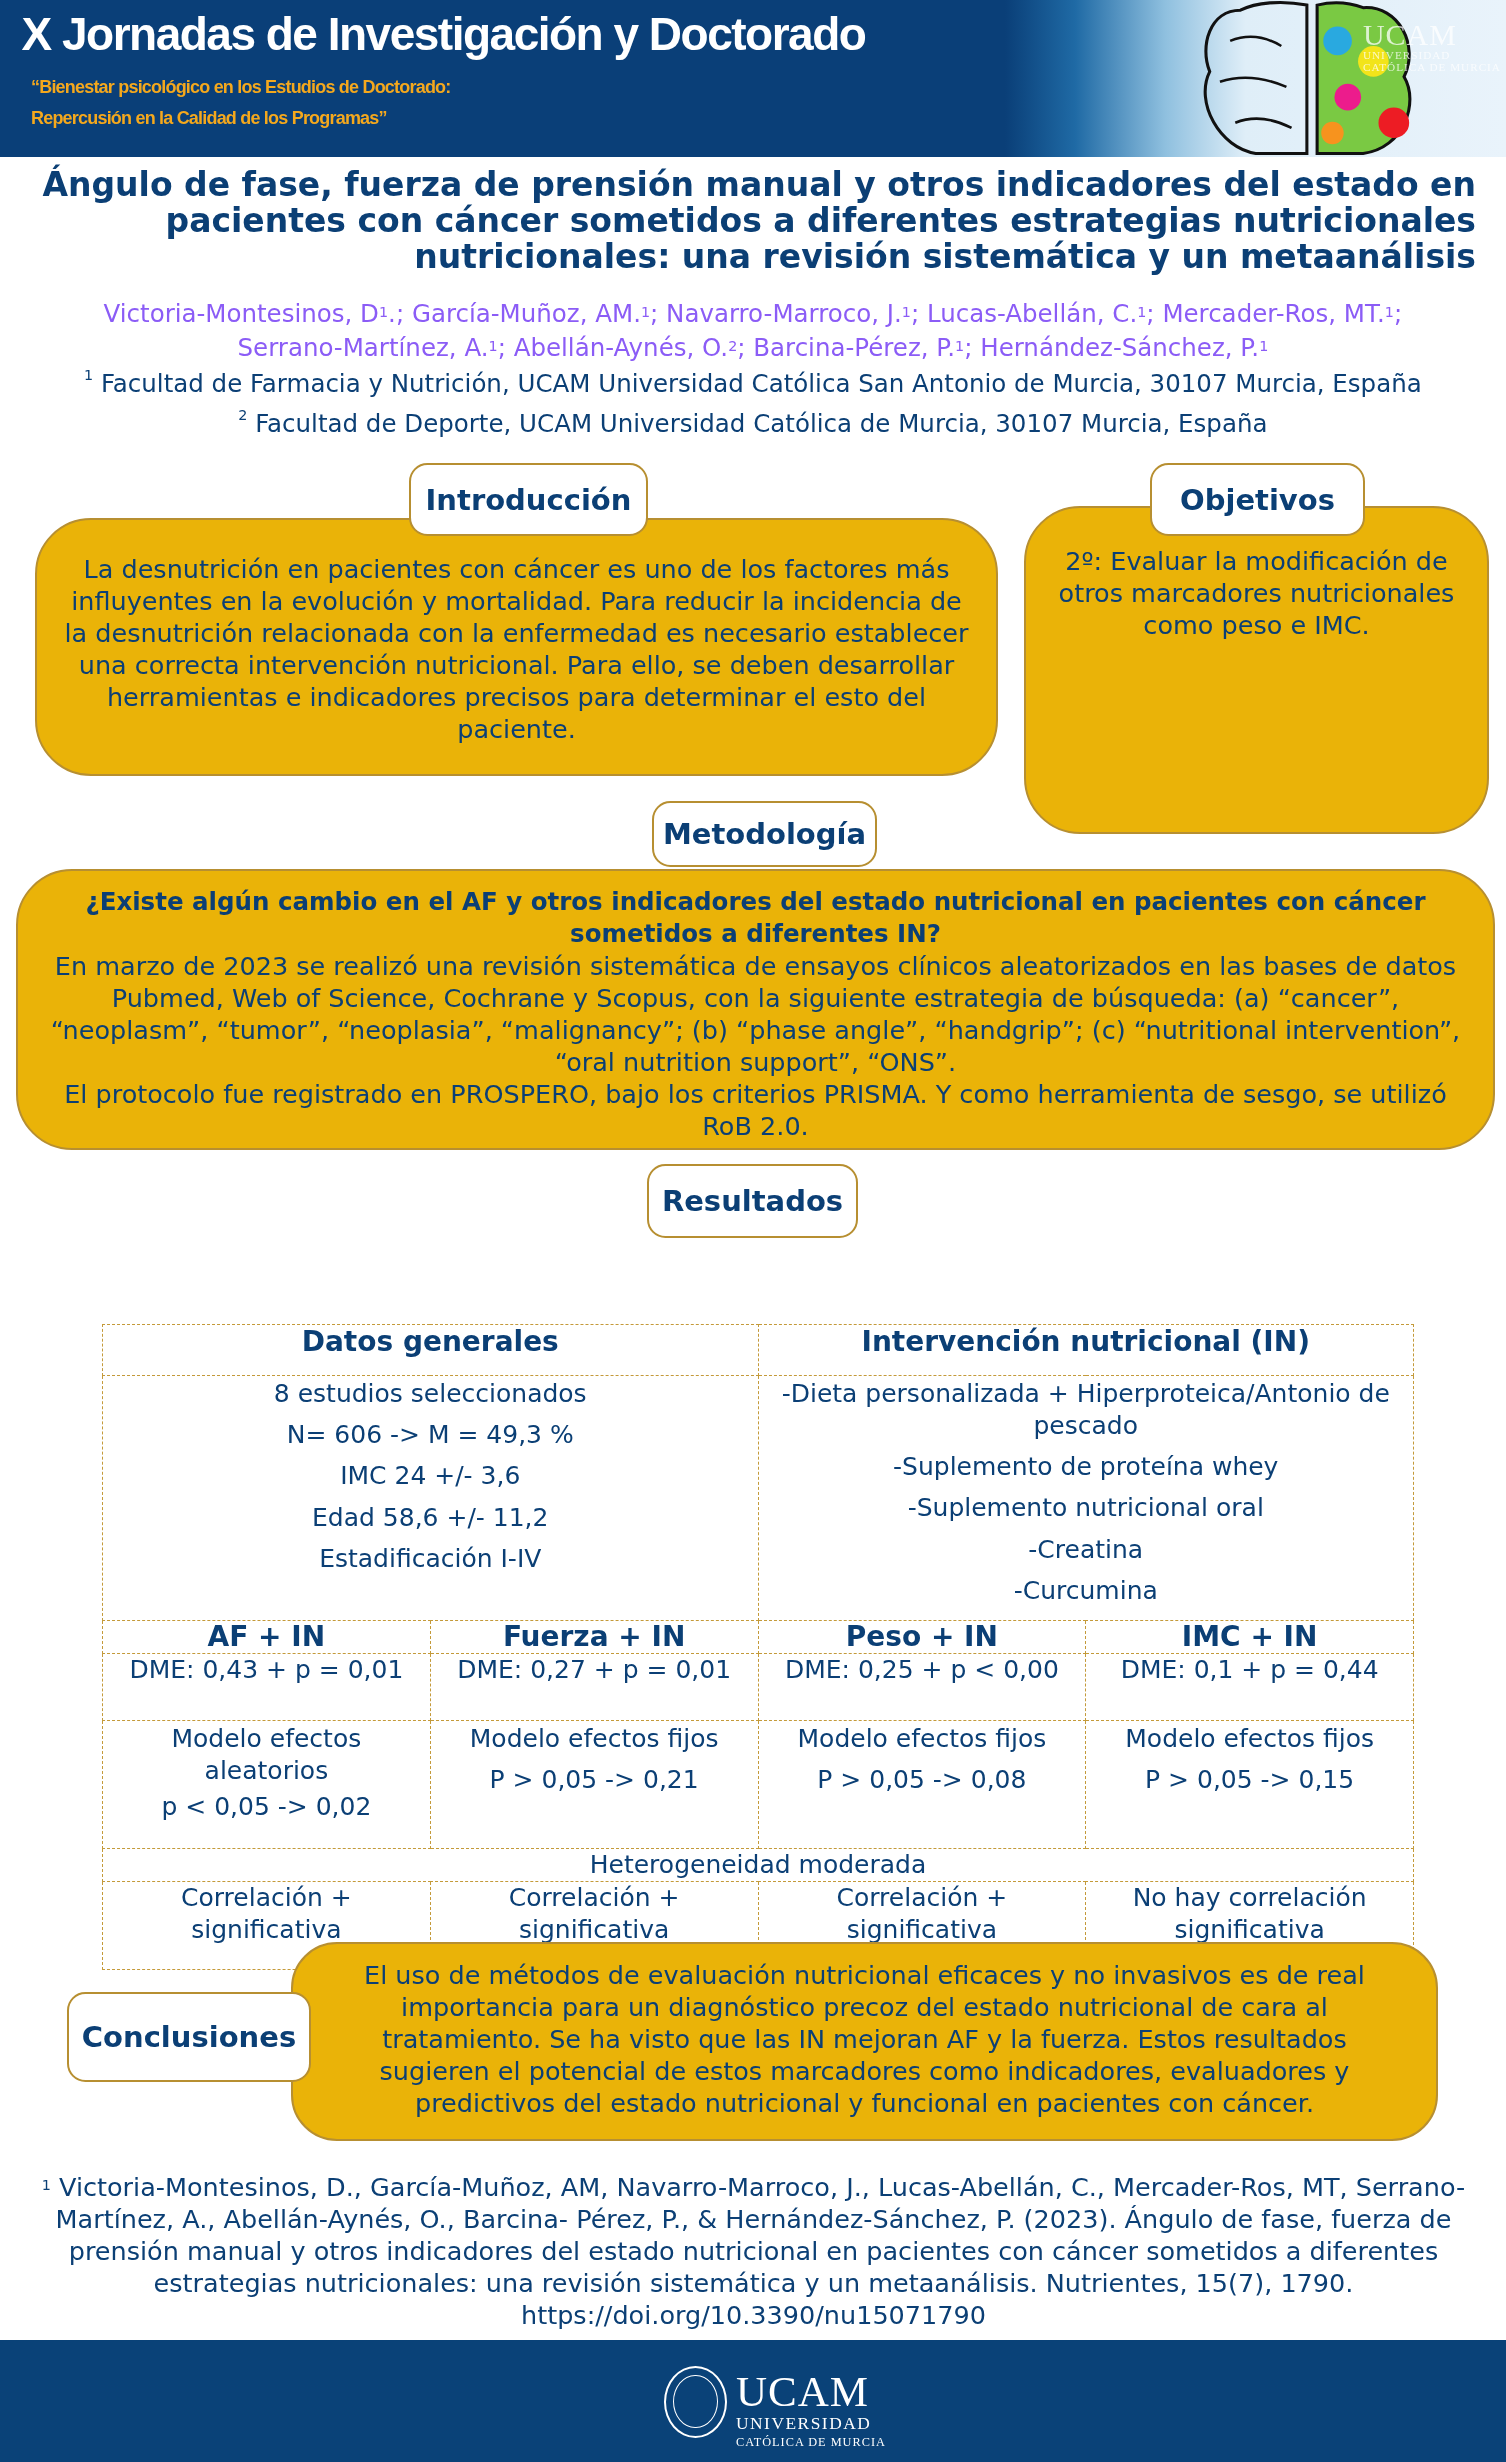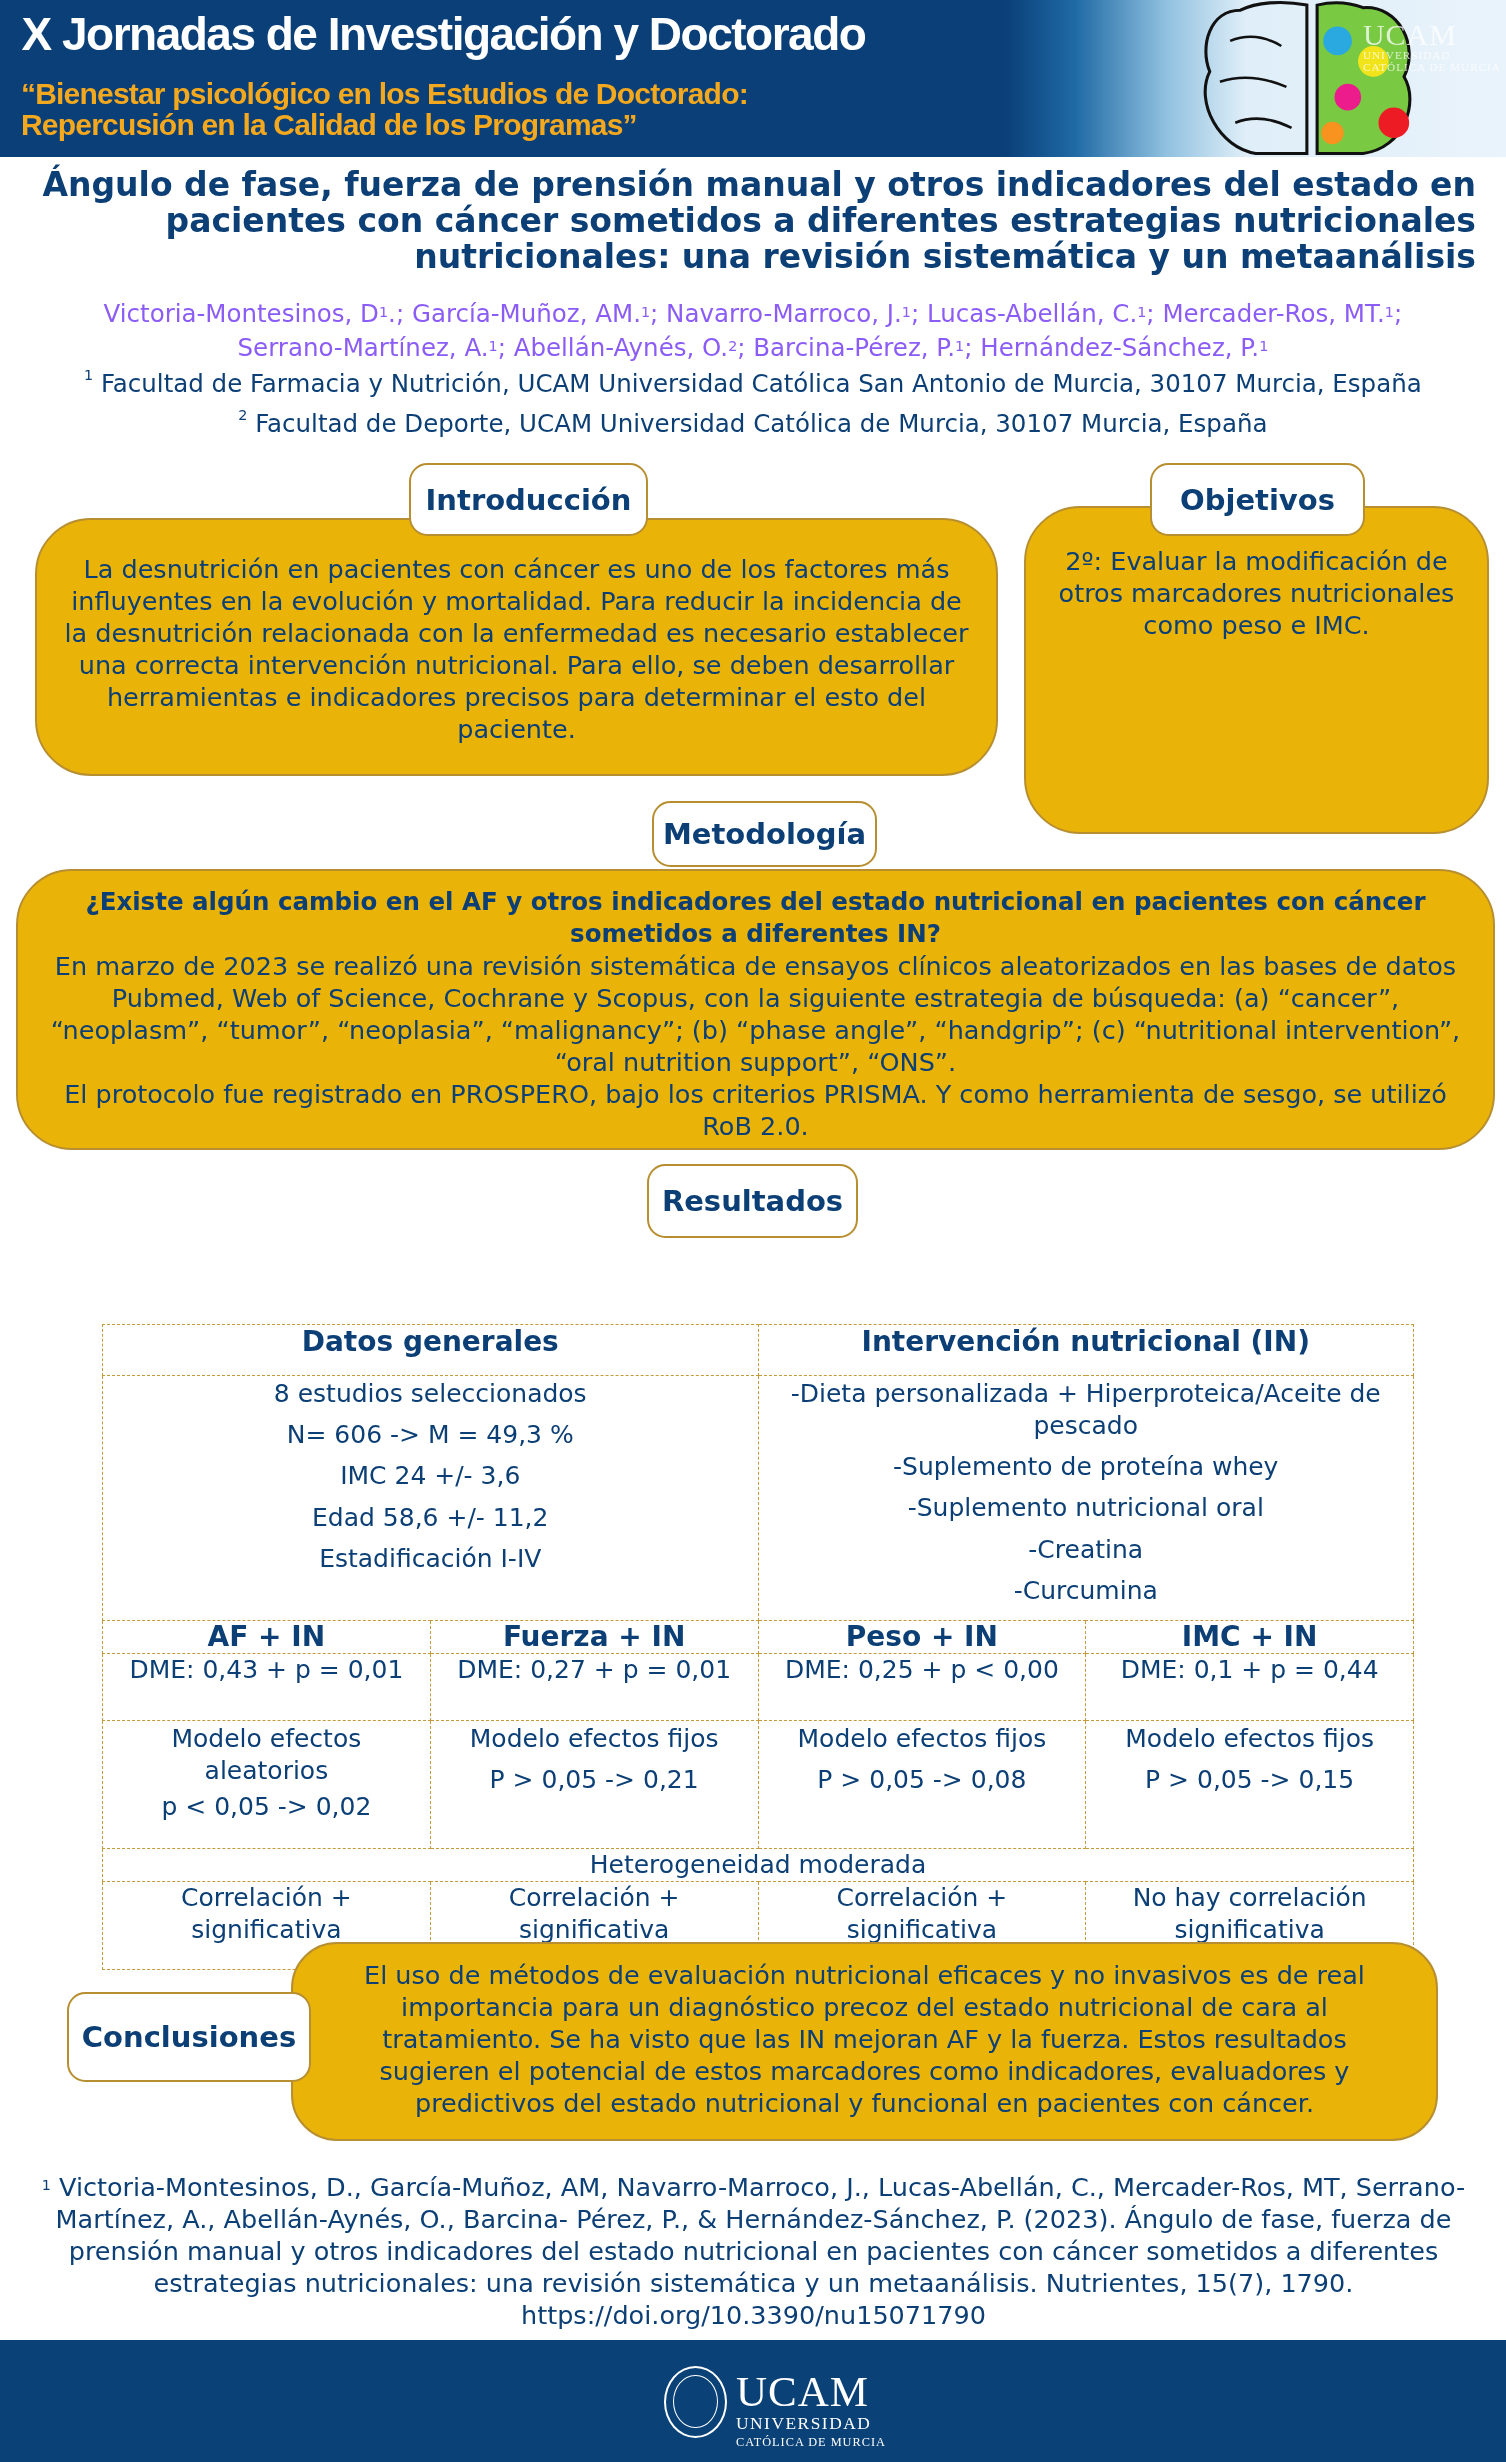--- a/index.html
+++ b/index.html
@@ -7,21 +7,21 @@
          font-family:"DejaVu Sans", sans-serif; color:#0b3f75; }
   .abs { position:absolute; }
 
   
   #header { left:0; top:0; width:1506px; height:157px; background:#0a3f78; overflow:hidden; }
   #header .art { position:absolute; right:0; top:0; width:501px; height:157px;
      background:linear-gradient(90deg,#0a3f78 0%,#1f6aa5 14%,#8fc0df 32%,#dfeef8 48%,#e9f3fb 100%); }
   #header .brain { position:absolute; right:61px; top:0; width:266px; height:157px; }
   .hdr-title { left:21.5px; top:7.2px; font-family:"Liberation Sans", sans-serif; font-weight:bold;
      font-size:46px; color:#ffffff; letter-spacing:-1.5px; white-space:nowrap; }
-  .hdr-sub { left:21px; font-family:"Liberation Sans", sans-serif; font-weight:bold; font-size:30px;
+  .hdr-sub { left:31px; font-family:"Liberation Sans", sans-serif; font-weight:bold; font-size:18px;
      color:#f4a81d; letter-spacing:-0.8px; white-space:nowrap; }
   .hdr-wm { position:absolute; right:5.1px; top:20.4px; color:rgba(255,255,255,0.75);
      font-family:"Liberation Serif", serif; text-align:left; line-height:1; }
   .hdr-wm .big { font-size:30px; letter-spacing:1px; }
   .hdr-wm .small { font-size:11.2px; letter-spacing:1px; }
 
   
   .title { left:31px; width:1445px; top:167px; text-align:right; font-weight:bold; font-size:33px;
      line-height:36px; color:#0b3f75; }
   .authors { left:20.4px; width:1465px; top:297px; text-align:center; font-size:24.5px; line-height:34px; color:#8b5cf6; }
@@ -140,21 +140,21 @@
   </tr>
   <tr style="height:245px;">
     <td colspan="2" style="padding-top:2px;">
       <span class="line">8 estudios seleccionados</span>
       <span class="line">N= 606 -&gt; M = 49,3 %</span>
       <span class="line">IMC 24 +/- 3,6</span>
       <span class="line">Edad 58,6 +/- 11,2</span>
       <span class="line">Estadificación I-IV</span>
     </td>
     <td colspan="2" style="padding:2px 15.3px 0;">
-      <span class="line">-Dieta personalizada + Hiperproteica/Aceite de pescado</span>
+      <span class="line">-Dieta personalizada + Hiperproteica/Antonio de pescado</span>
       <span class="line">-Suplemento de proteína whey</span>
       <span class="line">-Suplemento nutricional oral</span>
       <span class="line">-Creatina</span>
       <span class="line">-Curcumina</span>
     </td>
   </tr>
   <tr style="height:25.5px;">
     <td class="h">AF + IN</td>
     <td class="h">Fuerza + IN</td>
     <td class="h">Peso + IN</td>

